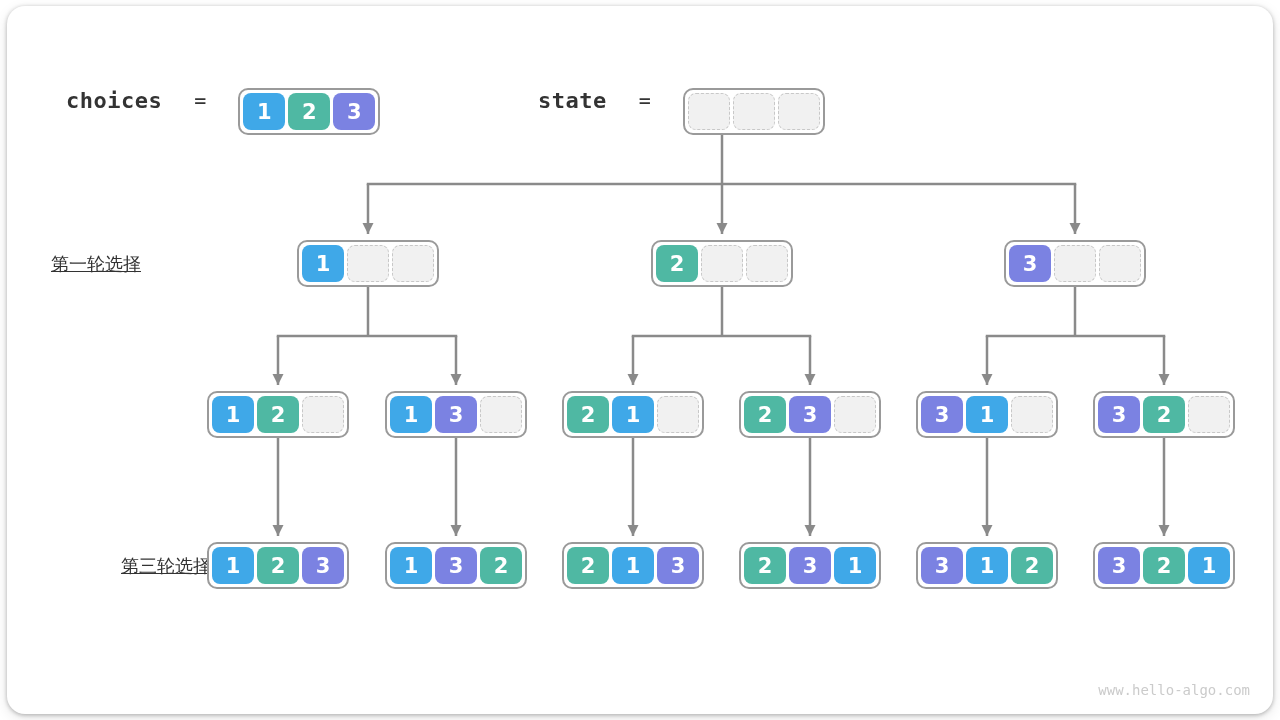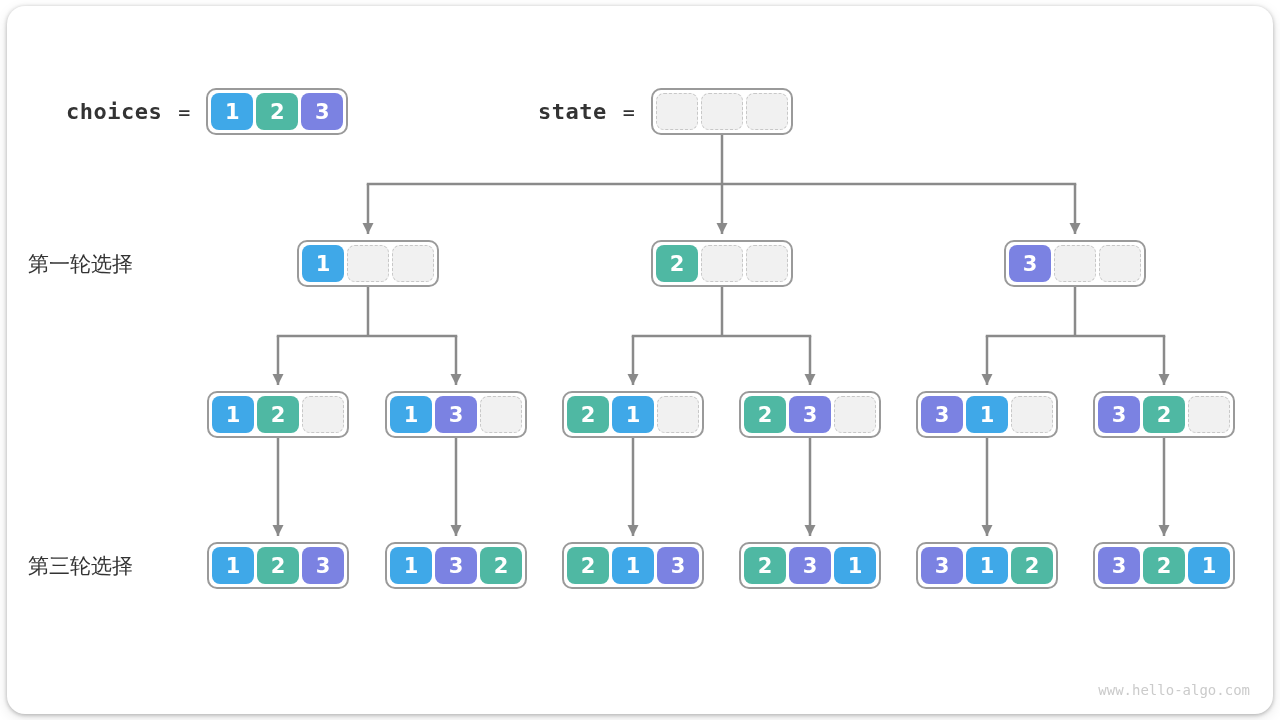--- a/index.html
+++ b/index.html
@@ -17,22 +17,21 @@
     border-radius: 18px;
     box-shadow: 0 1px 4px rgba(0,0,0,0.28), 0 4px 14px rgba(0,0,0,0.10);
   }
   #connectors { position: absolute; left: 0; top: 0; }
   .conn { stroke: var(--line, #8a8a8a); stroke-width: 2.5; fill: none; }
 
   .header-group {
     position: absolute;
     height: 47px;
     display: flex;
-    align-items: center;
-    gap: 16px;
+    gap: 32px;
   }
   .code-label {
     font-family: "DejaVu Sans Mono", monospace;
     font-weight: 700;
     font-size: 22px;
     color: var(--text, #333);
     letter-spacing: 0.5px;
   }
   .eq {
     font-family: "DejaVu Sans Mono", monospace;
@@ -67,26 +66,27 @@
     font-weight: 700;
     font-size: 21px;
     color: #ffffff;
   }
   .cell.empty {
     background: var(--empty-fill, #f1f1f1);
     border: 1.6px dashed var(--empty-border, #c8c8c8);
   }
   .row-label {
     position: absolute;
-    left: 28px;
+    left: 51px;
     width: 160px;
-    font-size: 21px;
+    font-size: 18px;
     font-weight: 500;
     color: var(--text, #333);
     line-height: 30px;
+    text-decoration: underline;
   }
   .watermark {
     position: absolute;
     right: 30px;
     bottom: 22px;
     font-family: "DejaVu Sans Mono", monospace;
     font-size: 14px;
     color: var(--watermark, #cbcbcb);
   }
 </style>
@@ -187,21 +187,21 @@
     <div class="node" style="left: 916px; top: 391px;">
       <div class="cell filled" style="background: rgb(123, 130, 226);">3</div>
       <div class="cell filled" style="background: rgb(63, 168, 232);">1</div>
       <div class="cell empty"></div>
     </div>
     <div class="node" style="left: 1093px; top: 391px;">
       <div class="cell filled" style="background: rgb(123, 130, 226);">3</div>
       <div class="cell filled" style="background: rgb(79, 184, 163);">2</div>
       <div class="cell empty"></div>
     </div>
-    <div class="row-label" style="top: 550.5px;">第三轮选择</div>
+    <div class="row-label" style="top: 550.5px; text-align: right;">第三轮选择</div>
     <div class="node" style="left: 207px; top: 542px;">
       <div class="cell filled" style="background: rgb(63, 168, 232);">1</div>
       <div class="cell filled" style="background: rgb(79, 184, 163);">2</div>
       <div class="cell filled" style="background: rgb(123, 130, 226);">3</div>
     </div>
     <div class="node" style="left: 385px; top: 542px;">
       <div class="cell filled" style="background: rgb(63, 168, 232);">1</div>
       <div class="cell filled" style="background: rgb(123, 130, 226);">3</div>
       <div class="cell filled" style="background: rgb(79, 184, 163);">2</div>
     </div>

